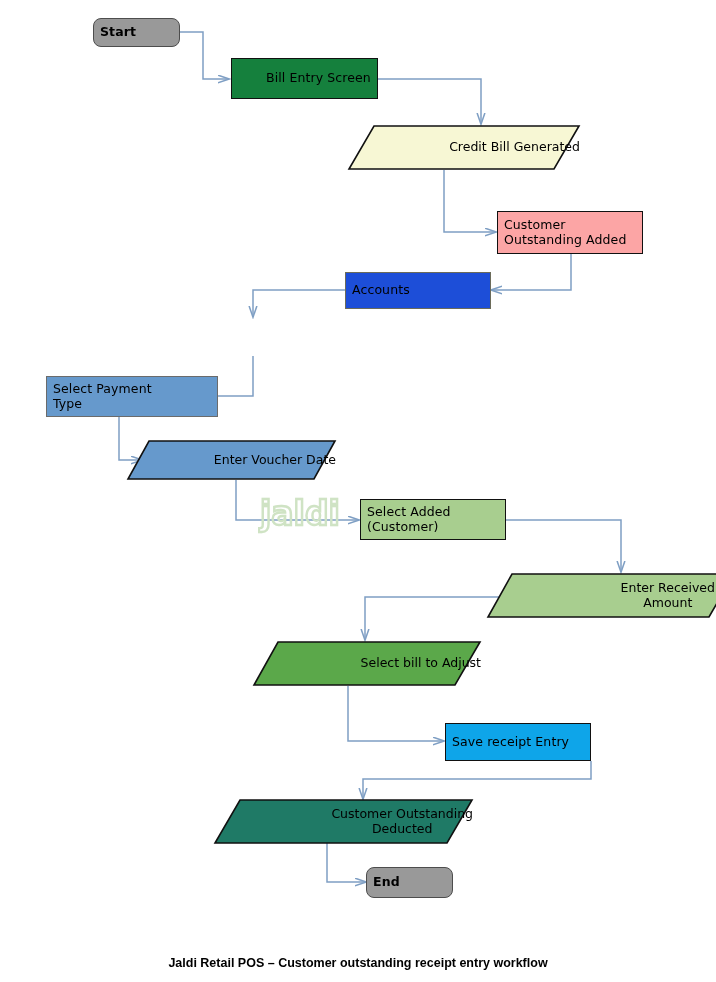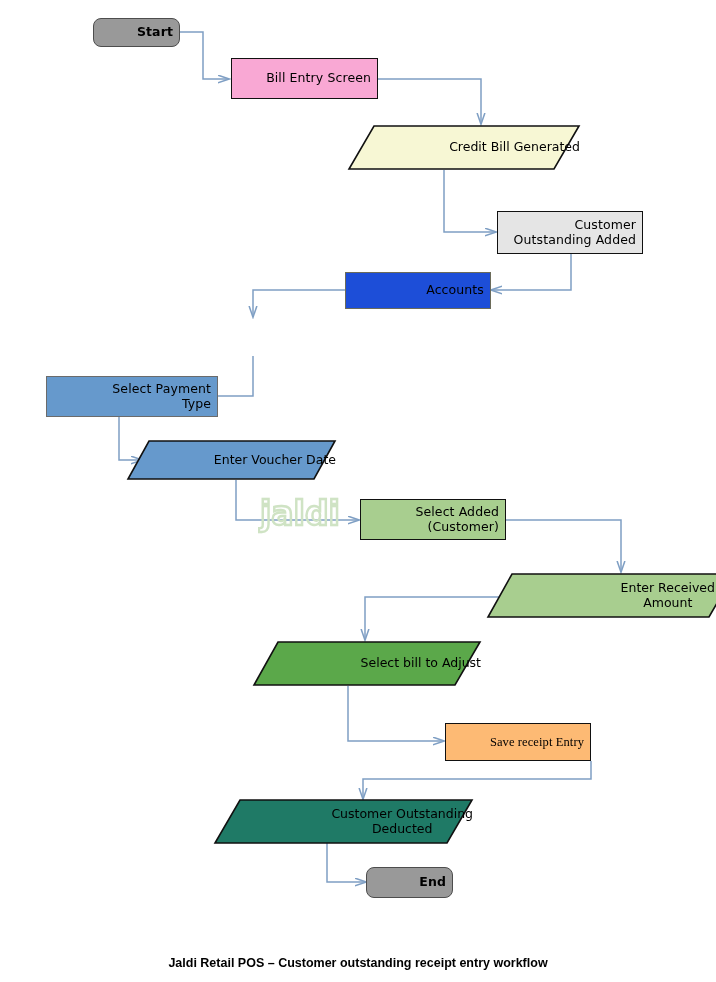--- a/index.html
+++ b/index.html
@@ -27,45 +27,45 @@
     height: 982px;
   }
   svg.layer { overflow: visible; }
 
   .node {
     position: absolute;
     box-sizing: border-box;
     display: flex;
     align-items: center;
     justify-content: center;
-    text-align: right;
+    text-align: left;
     color: #000000;
     font-size: 12.5px;
     line-height: 1.18;
     letter-spacing: 0.1px;
     white-space: pre-line;
   }
   .node .lbl { display: block; width: 100%; padding: 0 6px; }
 
   
   .term {
     background: #999999;
     border: 1.6px solid #4d4d4d;
     border-radius: 8px;
     font-weight: bold;
     font-size: 12.5px;
   }
   
   .rect { border-style: solid; border-width: 1.6px; }
-  .rect-cream  { background:#f9a8d4; border-color:#111111; }
+  .rect-cream  { background:#15803d; border-color:#111111;padding-left:28px; }
   .rect-yellow { background:#1d4ed8; border-color:#6b6b5a; }
-  .rect-green  { background:#e5e5e5; border-color:#111111; }
+  .rect-green  { background:#fca5a5; border-color:#111111; }
   .rect-blue   { background:#6699CC; border-color:#6b6b6b; }
   .rect-sage   { background:#A8CE8F; border-color:#111111; }
-  .rect-mgreen { background:#fdba74; border-color:#111111;font-family:Liberation Serif, serif; }
+  .rect-mgreen { background:#0ea5e9; border-color:#111111; }
 
   
   .para { position: absolute; }
   .para svg { position: absolute; left: 0; top: 0; overflow: visible; }
   .para .ptext {
     position: absolute;
     left: 0; top: 0;
     width: 100%; height: 100%;
     display: flex; align-items: center; justify-content: flex-end;
     text-align: center;

